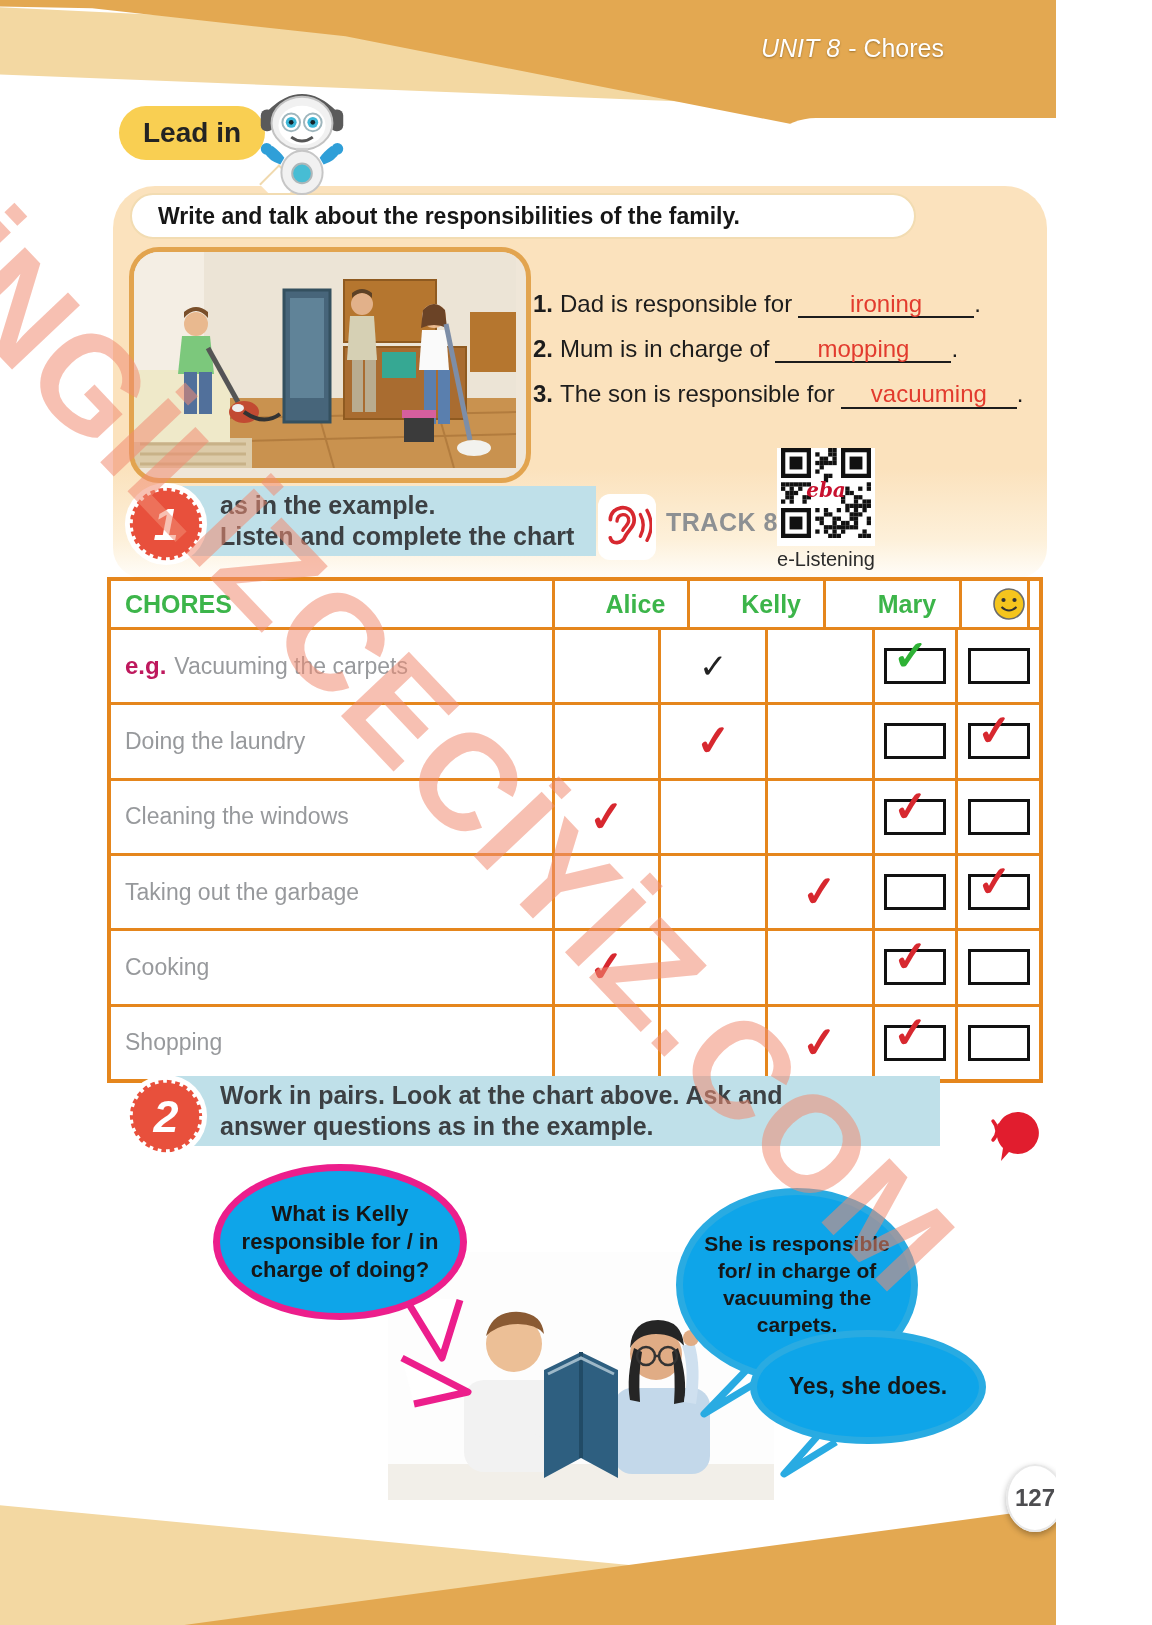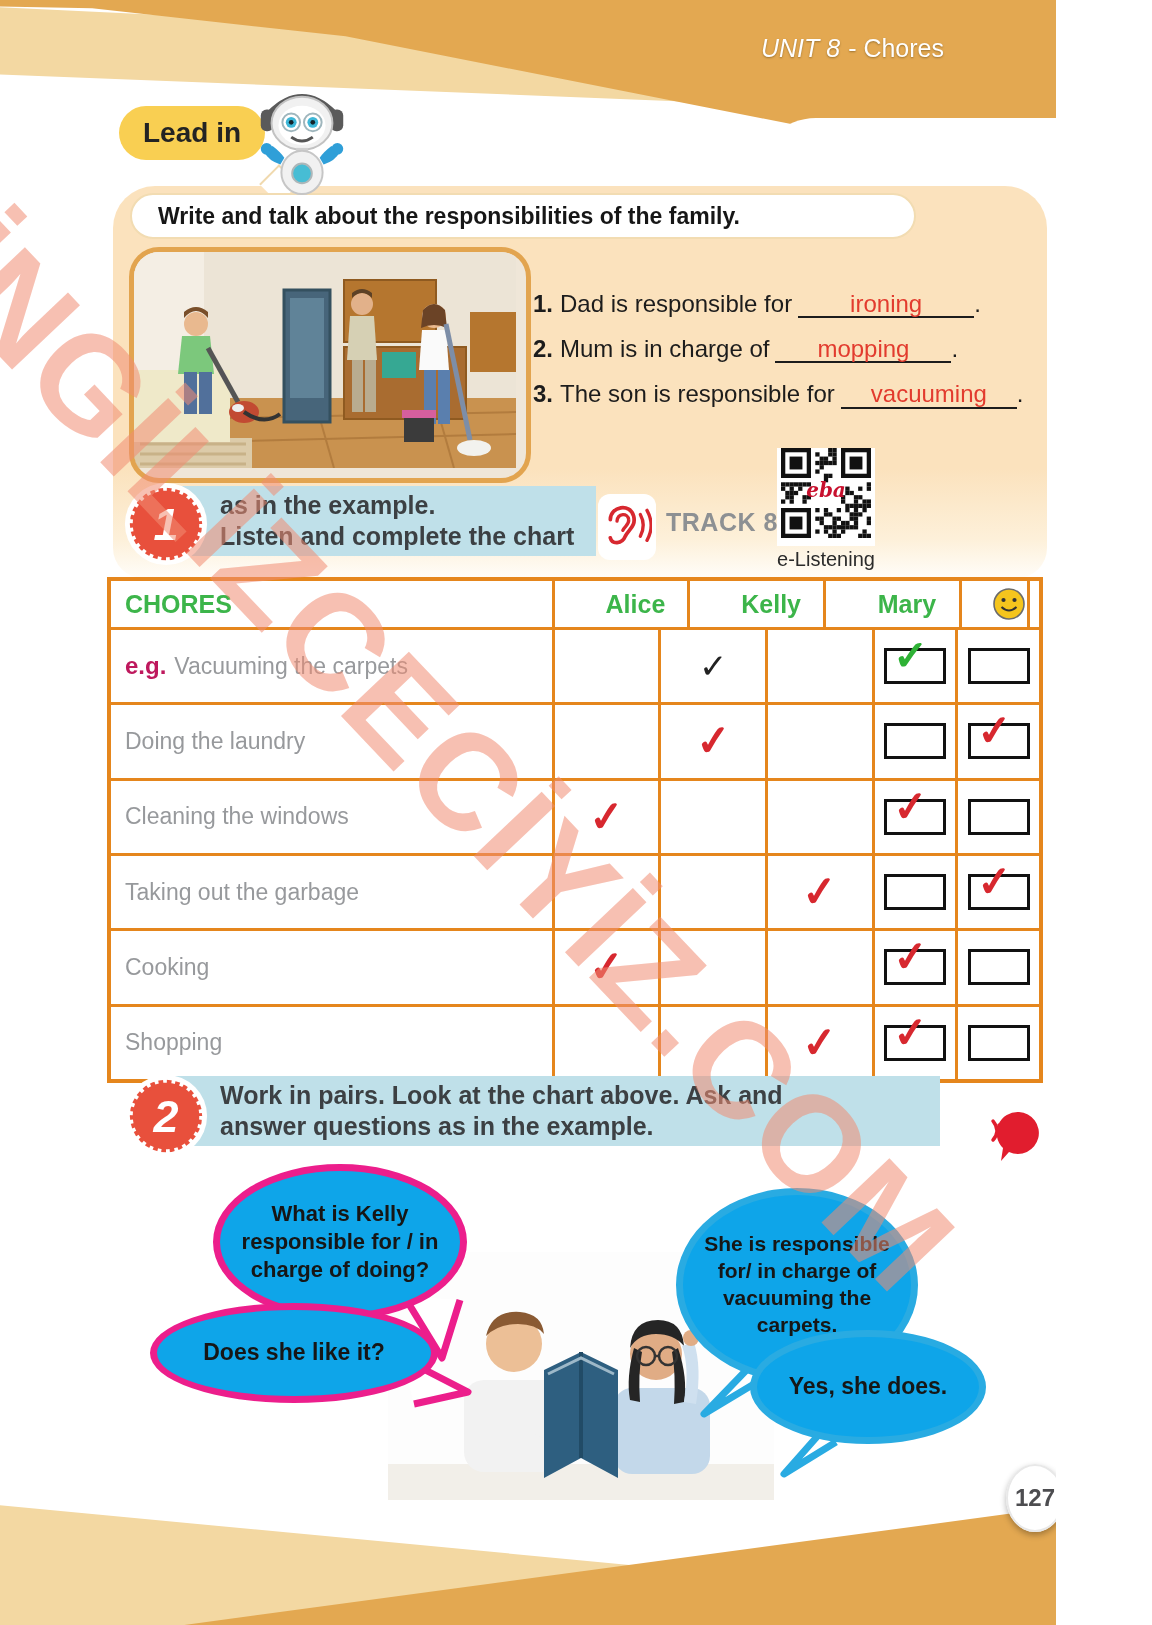--- a/index.html
+++ b/index.html
@@ -537,21 +537,20 @@
   </div>
 
   <svg class="tail" style="left:398px;top:1292px;" width="72" height="78">
     <path d="M6 4 L44 66 L62 8" fill="#fff" stroke="#ec1e8c" stroke-width="7" stroke-linejoin="round"></path>
   </svg>
   <div class="bubble pink b1">What is Kelly responsible for / in charge of doing?</div>
 
   <svg class="tail" style="left:396px;top:1352px;" width="82" height="62">
     <path d="M6 6 L72 40 L18 52" fill="#fff" stroke="#ec1e8c" stroke-width="7" stroke-linejoin="round"></path>
   </svg>
-  <div class="bubble pink b2">Does she like it?</div>
 
   <svg class="tail" style="left:694px;top:1352px;" width="78" height="72">
     <path d="M66 4 L10 62 L70 26" fill="#fff" stroke="#29abe2" stroke-width="7" stroke-linejoin="round"></path>
   </svg>
   <div class="bubble blue b3">She is responsible for/ in charge of vacuuming the carpets.</div>
 
   <svg class="tail" style="left:772px;top:1418px;" width="70" height="64">
     <path d="M58 4 L12 56 L64 24" fill="#fff" stroke="#29abe2" stroke-width="7" stroke-linejoin="round"></path>
   </svg>
   <div class="bubble blue b4">Yes, she does.</div>

